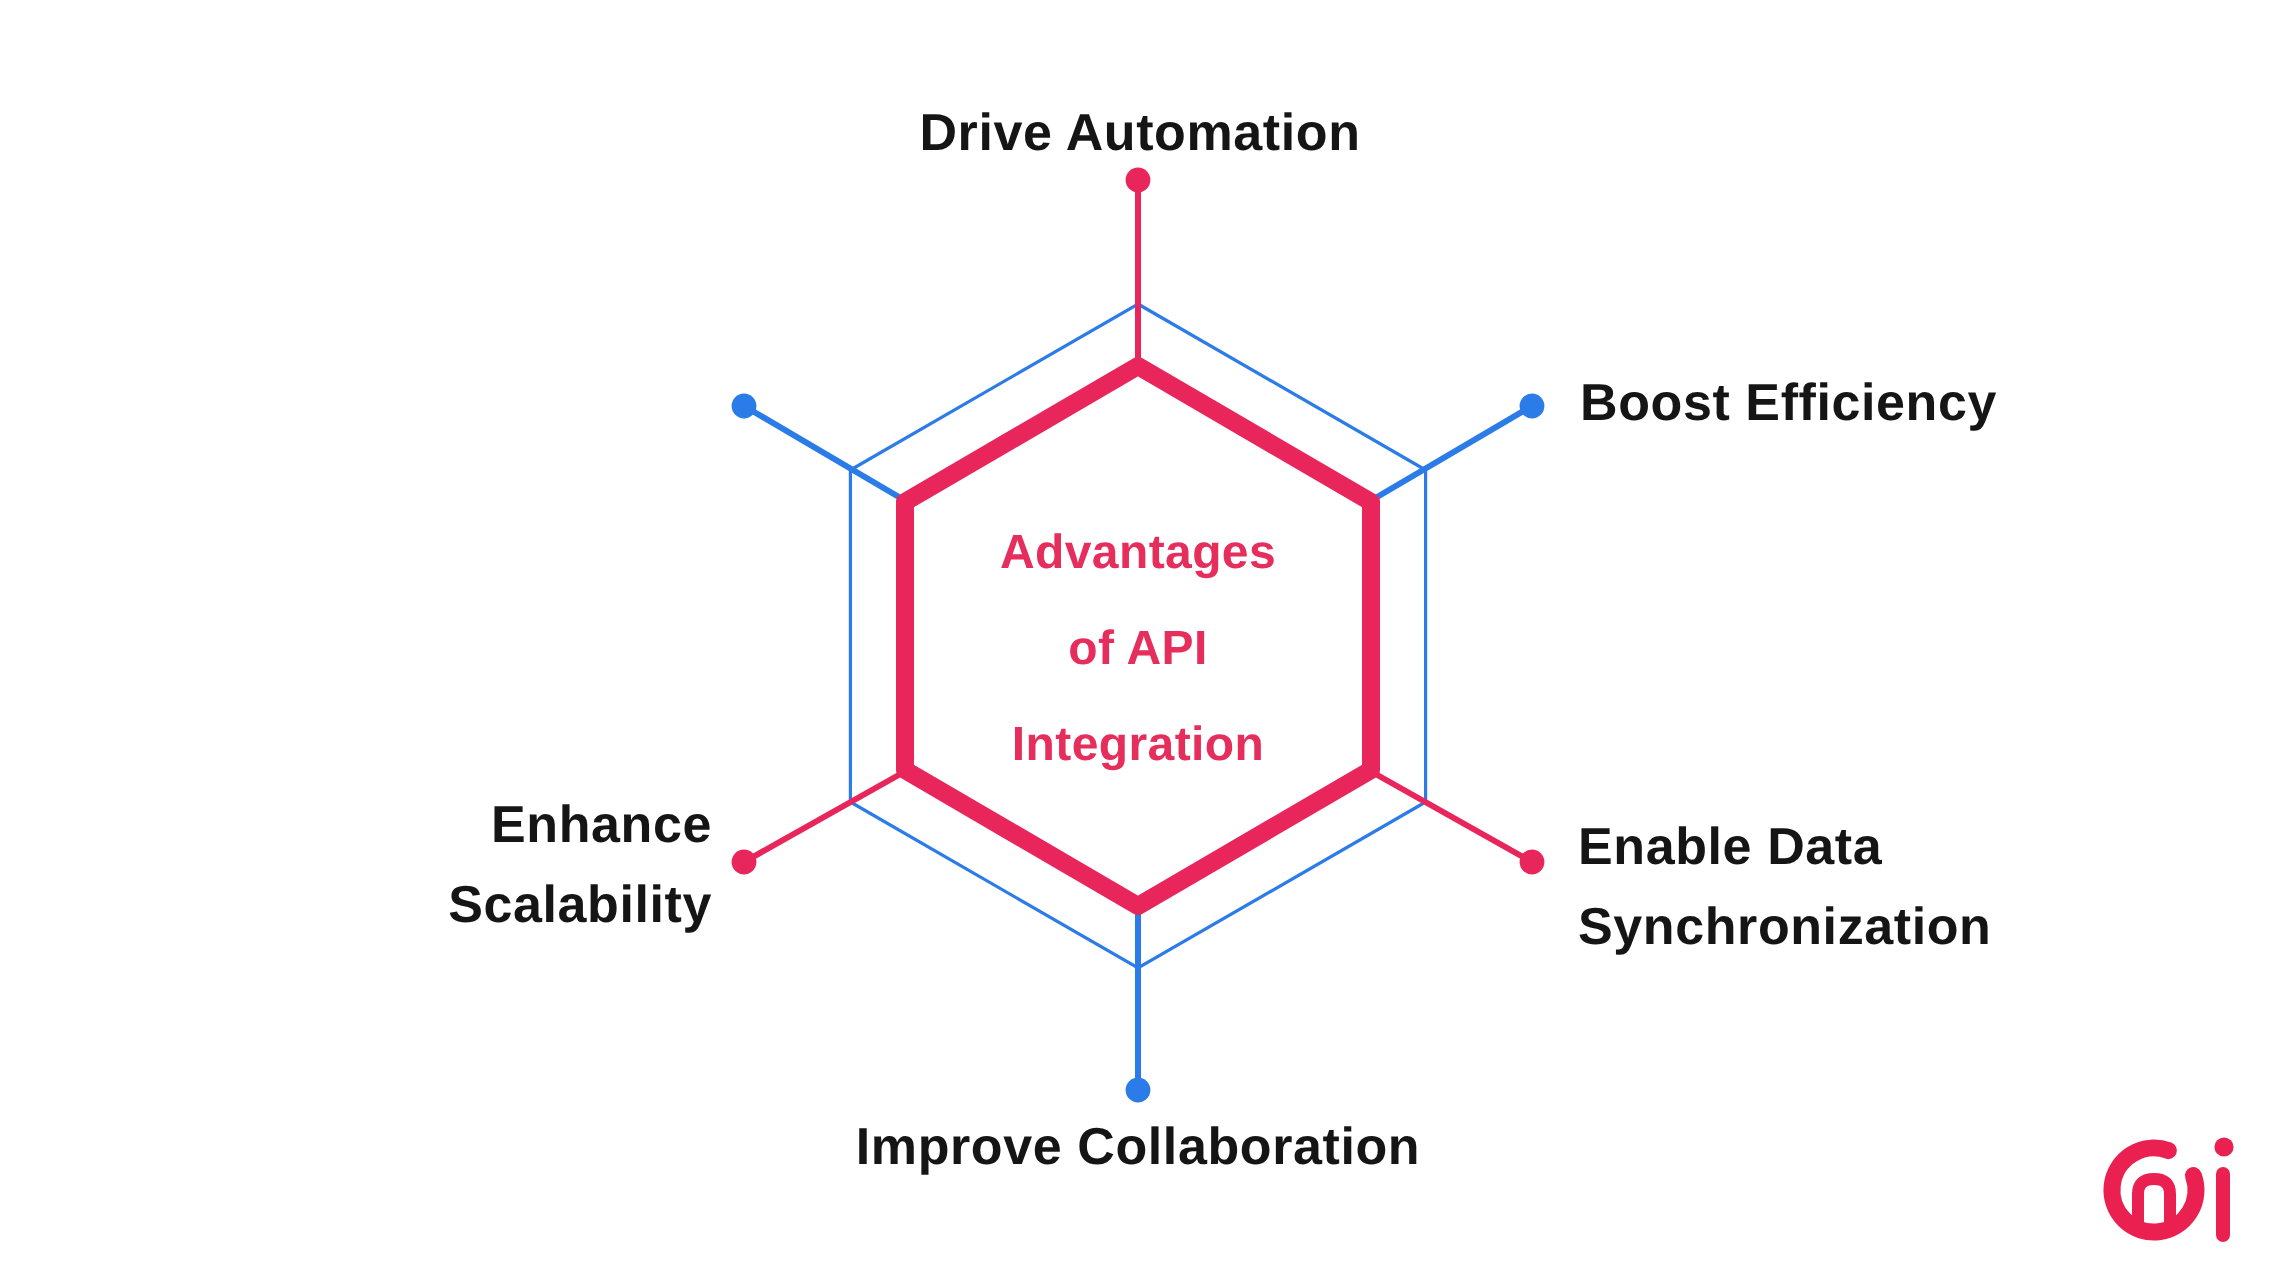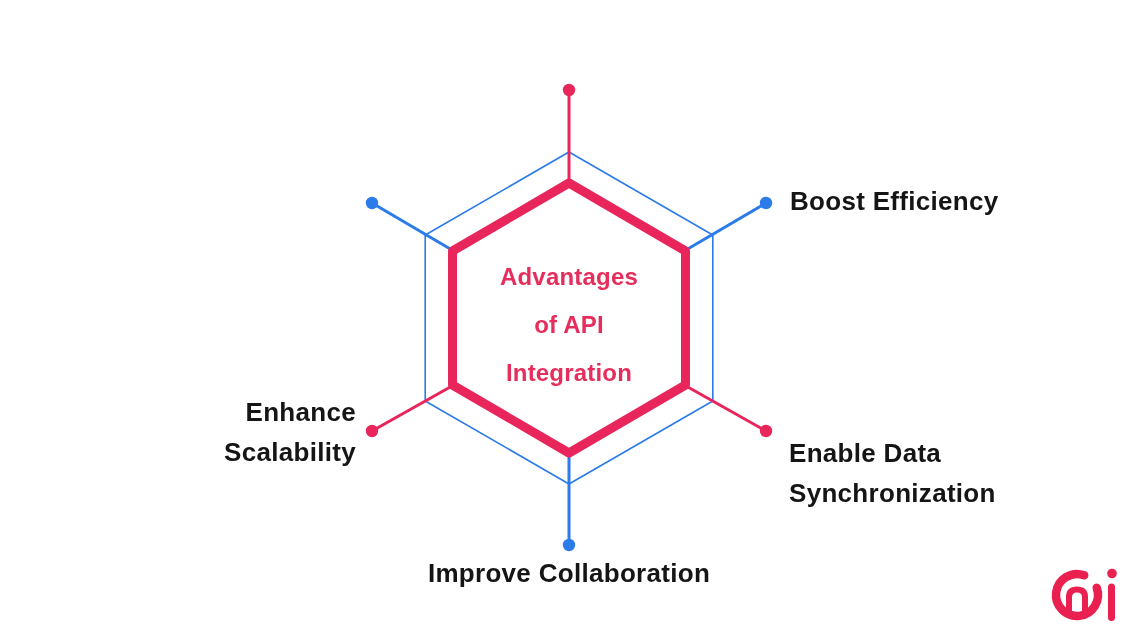--- a/index.html
+++ b/index.html
@@ -48,22 +48,23 @@
     <circle cx="766" cy="431" r="6.2" fill="#E8265B"></circle>
     <circle cx="569" cy="545" r="6.2" fill="#2B7BE8"></circle>
     <circle cx="372" cy="431" r="6.2" fill="#E8265B"></circle>
     <circle cx="372" cy="203" r="6.2" fill="#2B7BE8"></circle>
   </svg>
 
   <div class="center-title" style="color: rgb(230, 46, 92);">Advantages
 of API
 Integration</div>
 
+  <div class="node-label lbl-0" style="color: rgb(21, 21, 21);">Drive Automation</div>
   <div class="node-label lbl-1" style="color: rgb(21, 21, 21);">Boost Efficiency</div>
-  <div class="node-label lbl-2" style="color: rgb(21, 21, 21); margin-top: 30px;">Enable Data
+  <div class="node-label lbl-2" style="color: rgb(21, 21, 21);">Enable Data
 Synchronization</div>
   <div class="node-label lbl-3" style="color: rgb(21, 21, 21);">Improve Collaboration</div>
   <div class="node-label lbl-4" style="color: rgb(21, 21, 21); margin-left: 33px;">Enhance
 Scalability</div>
 
   <svg class="brand-logo" viewBox="0 0 75 62" aria-hidden="true">
     <path d="M 46.7 24.8 A 21 21 0 1 1 34.2 12.3" fill="none" stroke-width="8.5" stroke-linecap="round" stroke="#EA2150"></path>
     <path d="M 19 48 V 34 Q 19 26.5 27 26.5 Q 35 26.5 35 34 V 48" fill="none" stroke-width="6" stroke-linecap="butt" stroke="#EA2150"></path>
     <path d="M 61.5 24 V 54.5" fill="none" stroke-width="7" stroke-linecap="round" stroke="#EA2150"></path>
     <circle cx="62" cy="10.5" r="4.8" fill="#EA2150"></circle>

